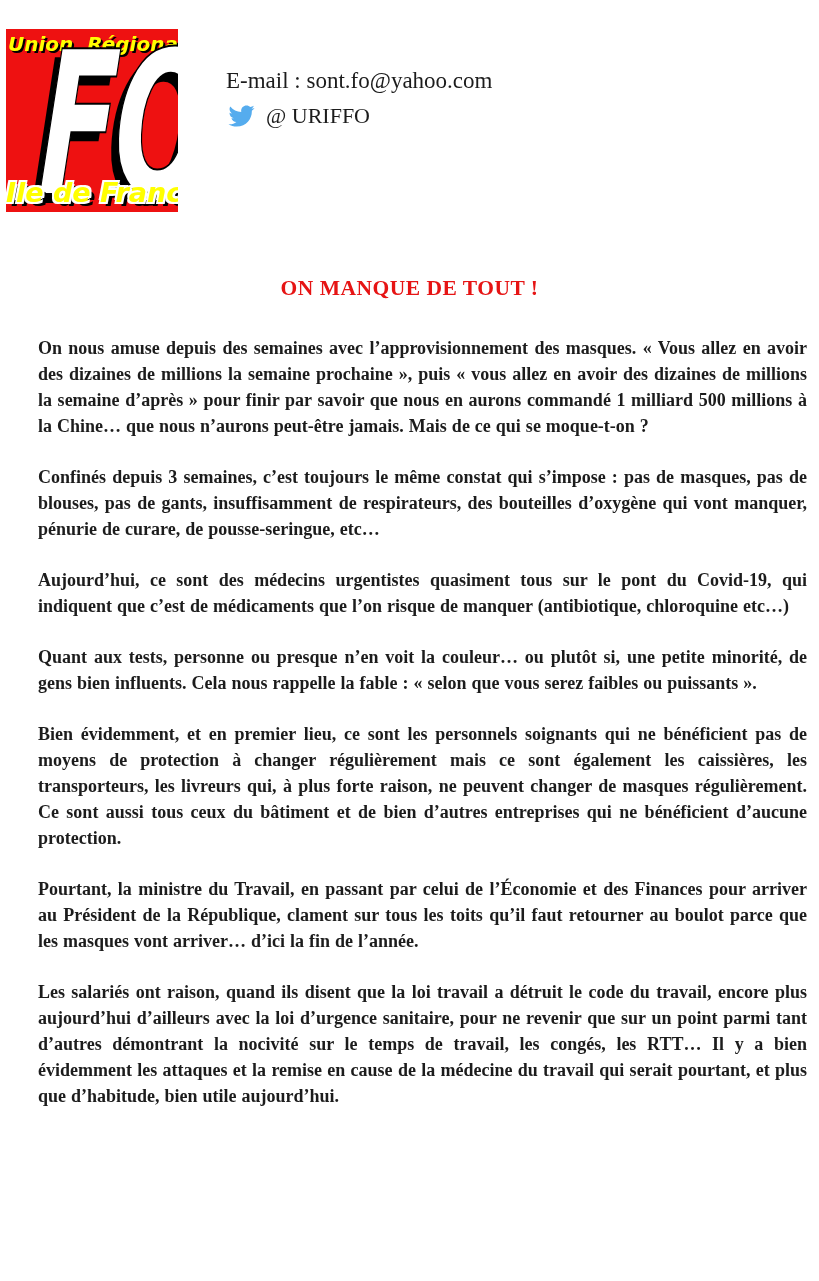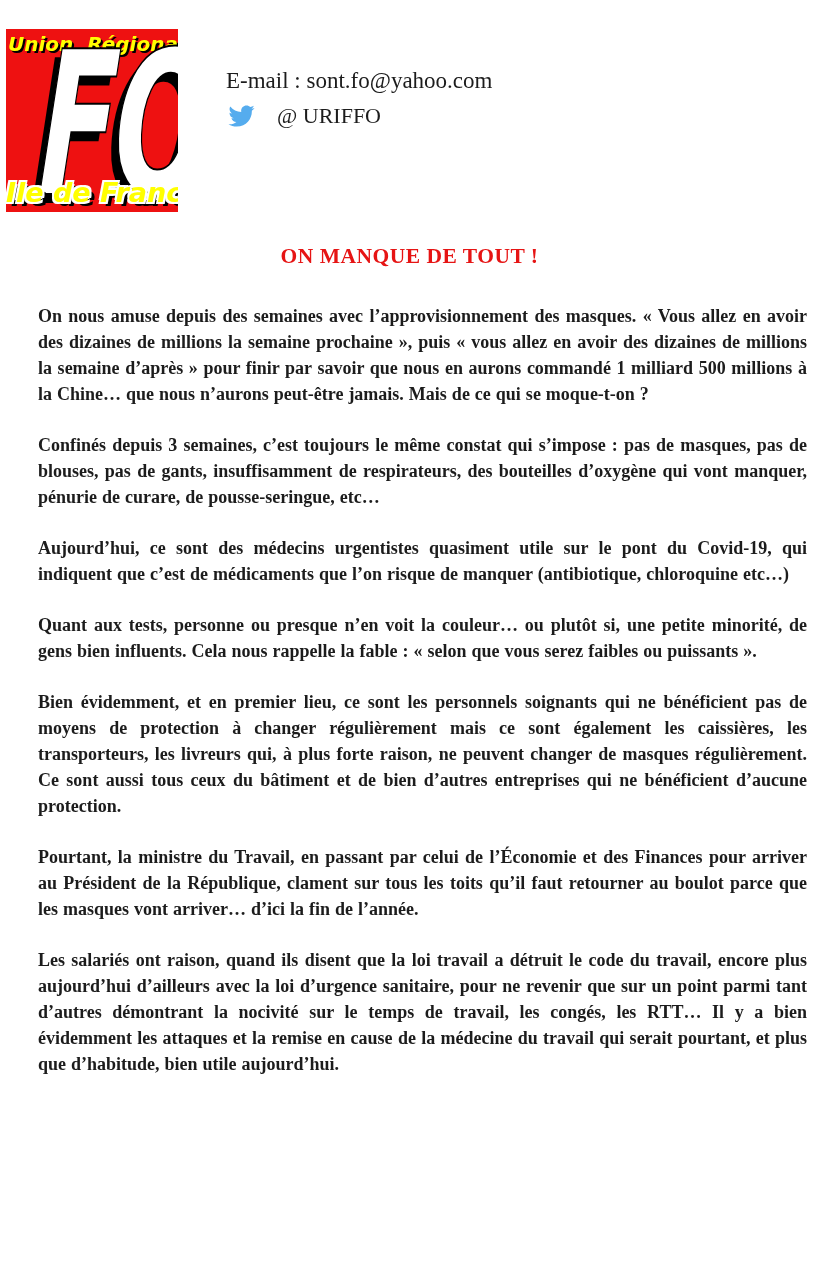--- a/index.html
+++ b/index.html
@@ -48,34 +48,35 @@
       -2px -2px 0 #fff, 2px -2px 0 #fff, -2px 2px 0 #fff, 2px 2px 0 #fff,
       5px 4px 0 #000;
   }
 
   
   .header-contact {
     position:absolute; left:226px; top:66px;
     font-size:23px; line-height:30px; color:#1c1c1c;
   }
   .header-contact .line { margin-bottom:5px; white-space:nowrap; }
-  .twitter-row { display:flex; align-items:center; gap:20px; }
+  .twitter-row { display:flex; align-items:center; gap:9px; }
   .twitter-icon { width:31px; height:26px; display:inline-block; }
   .twitter-icon svg { width:100%; height:100%; fill:#55acee; }
   .twitter-handle { font-size:22px; }
 
   
   .main {
     position:absolute; top:244px; left:0; right:0;
   }
   .doc-title {
     text-align:center;
     font-size:21.5px; font-weight:bold; letter-spacing:0.5px;
     color:#e61414;
     margin-bottom:34px;
+    margin-top:32px;
   }
   .content { padding:0 12px 0 38px;font-weight:bold; }
   .content p {
     font-size:18px; line-height:26px;
     text-align:justify;
     word-spacing:0.5px;
     margin-bottom:25px;
     color:#1c1c1c;
   }
 </style>
@@ -98,19 +99,19 @@
     </span>
     <span class="twitter-handle">@ URIFFO</span>
   </div>
 </div>
 
 <div class="main">
   <div class="doc-title">ON MANQUE DE TOUT !</div>
   <div class="content">
     <p>On nous amuse depuis des semaines avec l’approvisionnement des masques. « Vous allez en avoir des dizaines de millions la semaine prochaine », puis « vous allez en avoir des dizaines de millions la semaine d’après » pour finir par savoir que nous en aurons commandé 1 milliard 500 millions à la Chine… que nous n’aurons peut-être jamais. Mais de ce qui se moque-t-on ?</p>
     <p>Confinés depuis 3 semaines, c’est toujours le même constat qui s’impose : pas de masques, pas de blouses, pas de gants, insuffisamment de respirateurs, des bouteilles d’oxygène qui vont manquer, pénurie de curare, de pousse-seringue, etc…</p>
-    <p>Aujourd’hui, ce sont des médecins urgentistes quasiment utile sur le pont du Covid-19, qui indiquent que c’est de médicaments que l’on risque de manquer (antibiotique, chloroquine etc…)</p>
+    <p>Aujourd’hui, ce sont des médecins urgentistes quasiment tous sur le pont du Covid-19, qui indiquent que c’est de médicaments que l’on risque de manquer (antibiotique, chloroquine etc…)</p>
     <p>Quant aux tests, personne ou presque n’en voit la couleur… ou plutôt si, une petite minorité, de gens bien influents. Cela nous rappelle la fable : « selon que vous serez faibles ou puissants ».</p>
     <p>Bien évidemment, et en premier lieu, ce sont les personnels soignants qui ne bénéficient pas de moyens de protection à changer régulièrement mais ce sont également les caissières, les transporteurs, les livreurs qui, à plus forte raison, ne peuvent changer de masques régulièrement. Ce sont aussi tous ceux du bâtiment et de bien d’autres entreprises qui ne bénéficient d’aucune protection.</p>
     <p>Pourtant, la ministre du Travail, en passant par celui de l’Économie et des Finances pour arriver au Président de la République, clament sur tous les toits qu’il faut retourner au boulot parce que les masques vont arriver… d’ici la fin de l’année.</p>
     <p>Les salariés ont raison, quand ils disent que la loi travail a détruit le code du travail, encore plus aujourd’hui d’ailleurs avec la loi d’urgence sanitaire, pour ne revenir que sur un point parmi tant d’autres démontrant la nocivité sur le temps de travail, les congés, les RTT… Il y a bien évidemment les attaques et la remise en cause de la médecine du travail qui serait pourtant, et plus que d’habitude, bien utile aujourd’hui.</p>
   </div>
 </div>
 
 </body></html>

